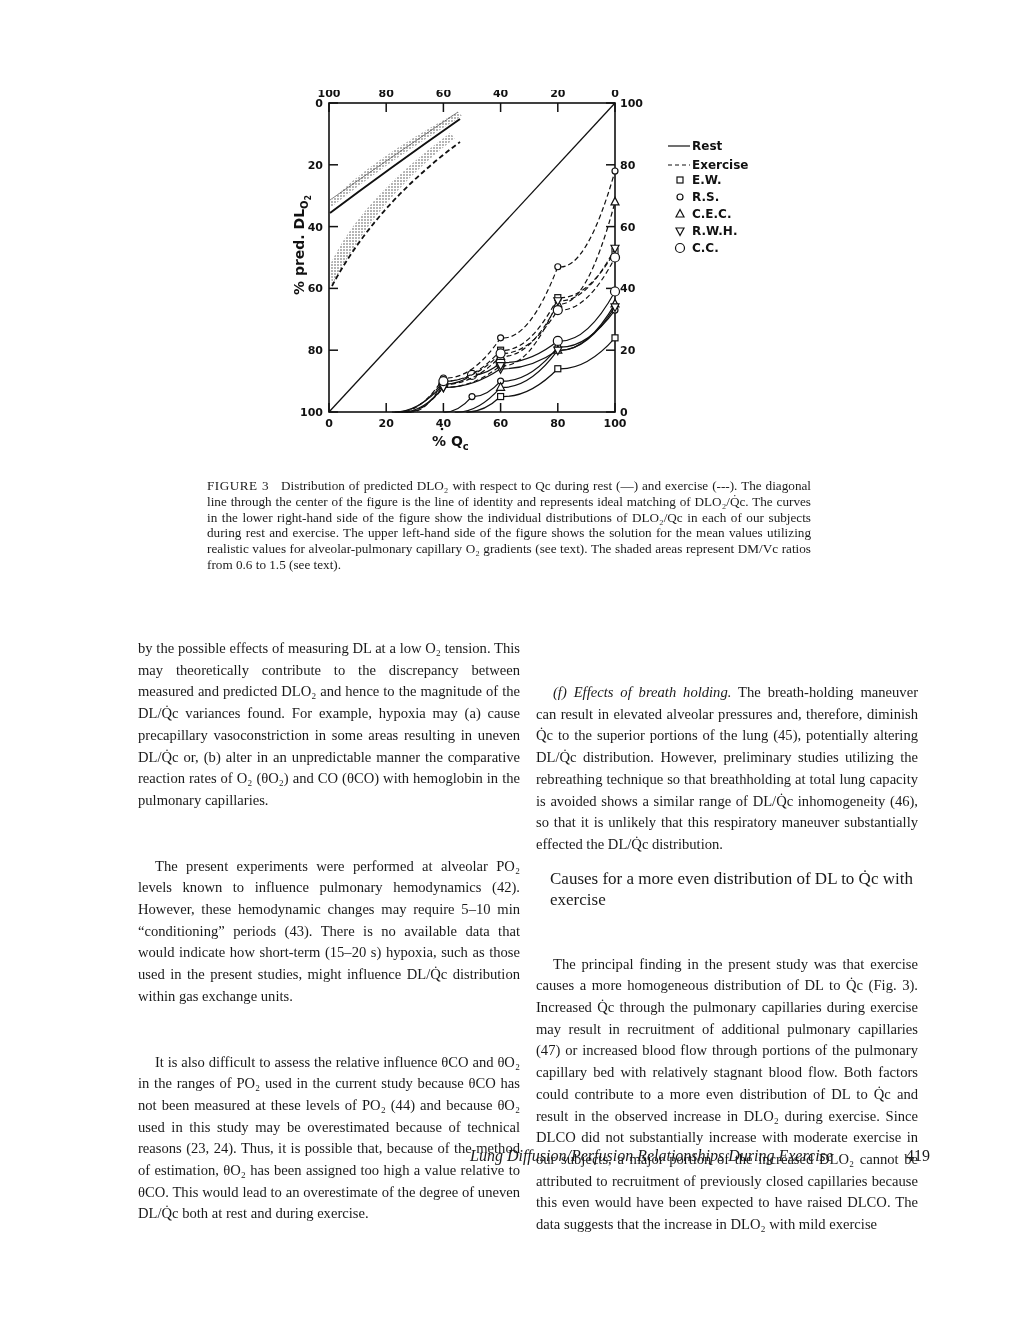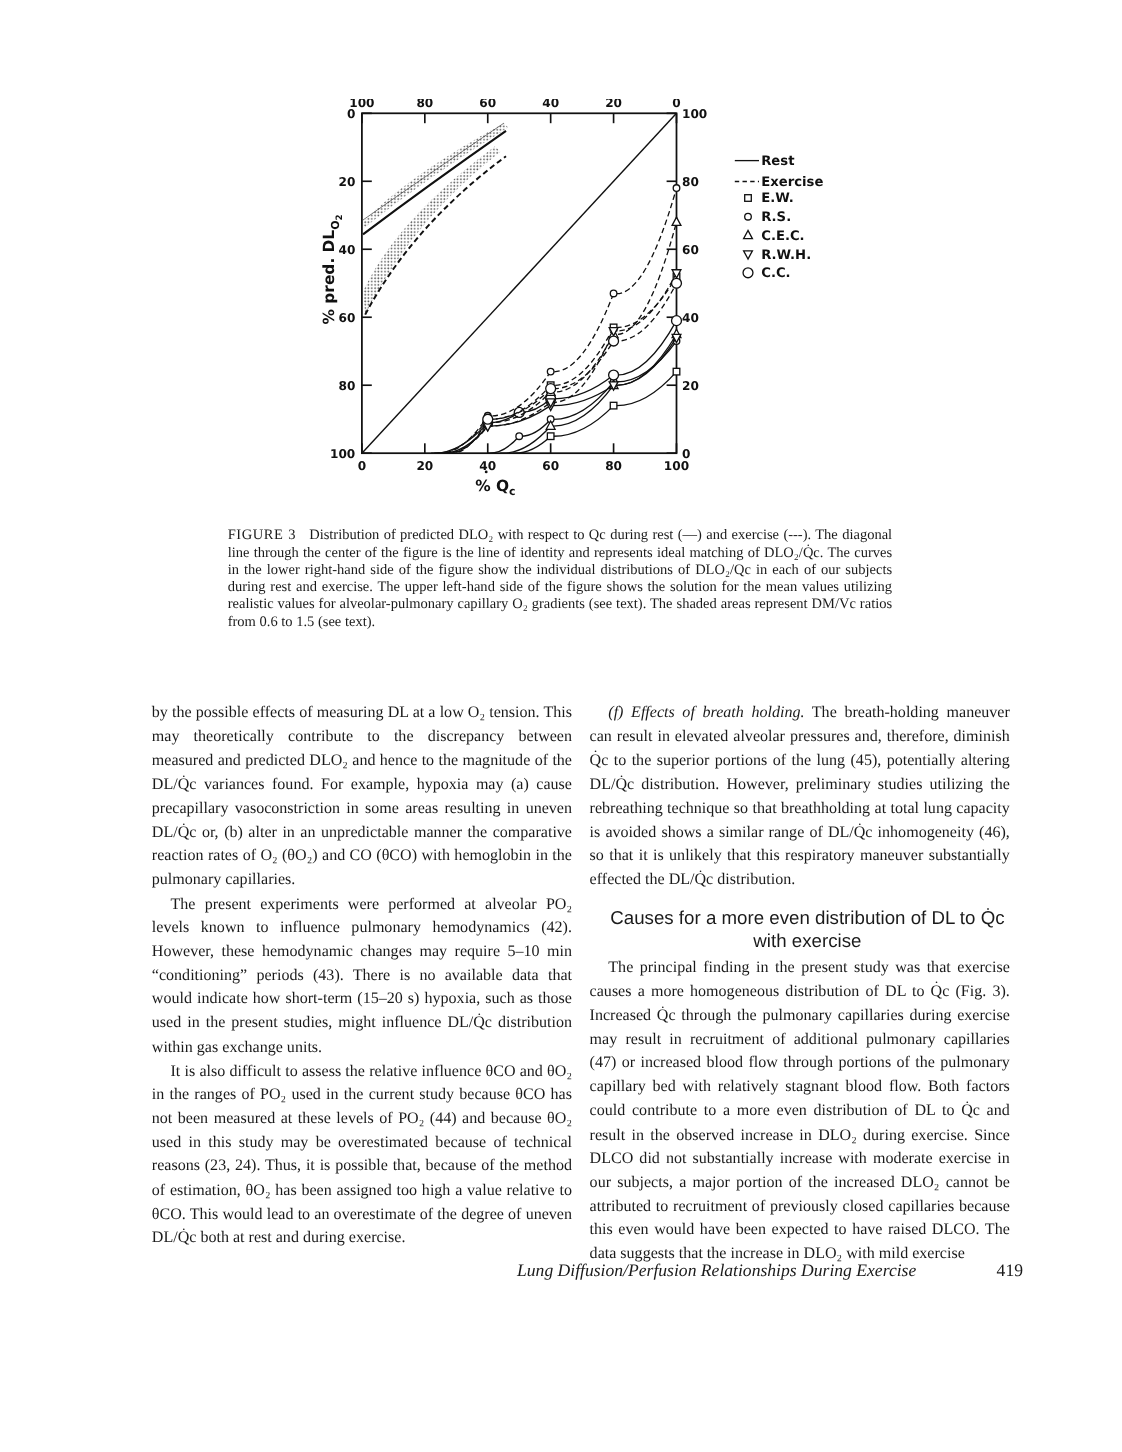--- a/index.html
+++ b/index.html
@@ -17,24 +17,24 @@
   }
   .caption .figlabel { font-variant: small-caps; letter-spacing: 0.5px; }
   .col {
     position: absolute; top: 638px; width: 382px;
     font-family: "Liberation Serif", serif; font-size: 14.6px; line-height: 21.7px;
     text-align: justify; color: #1a1a1a;
   }
   .col.left { left: 138px; }
   .col.right { left: 536px; }
   .col p { margin: 0; }
-  .col p.indent { text-indent: 17px; }
+  .col p.indent { text-indent: 17px; margin-top: 44px; }
   .section-head {
-    font-family: Liberation Sans, sans-serif; font-size: 17px; line-height: 21px;
-    margin: 12px 0 4px 14px; text-align: center;
+    font-family: Liberation Serif, serif; font-size: 17px; line-height: 21px;
+    margin: 12px 0 4px 14px; text-align: left;
   }
   .runner {
     position: absolute; left: 470px; top: 1147px; width: 460px;
     font-family: Liberation Serif, serif; font-size: 16px; color: #1a1a1a;
   }
   .runner .title { font-style: italic; }
   .runner .pageno { position: absolute; right: 0; top: 0; }
 </style>
 </head>
 <body>

